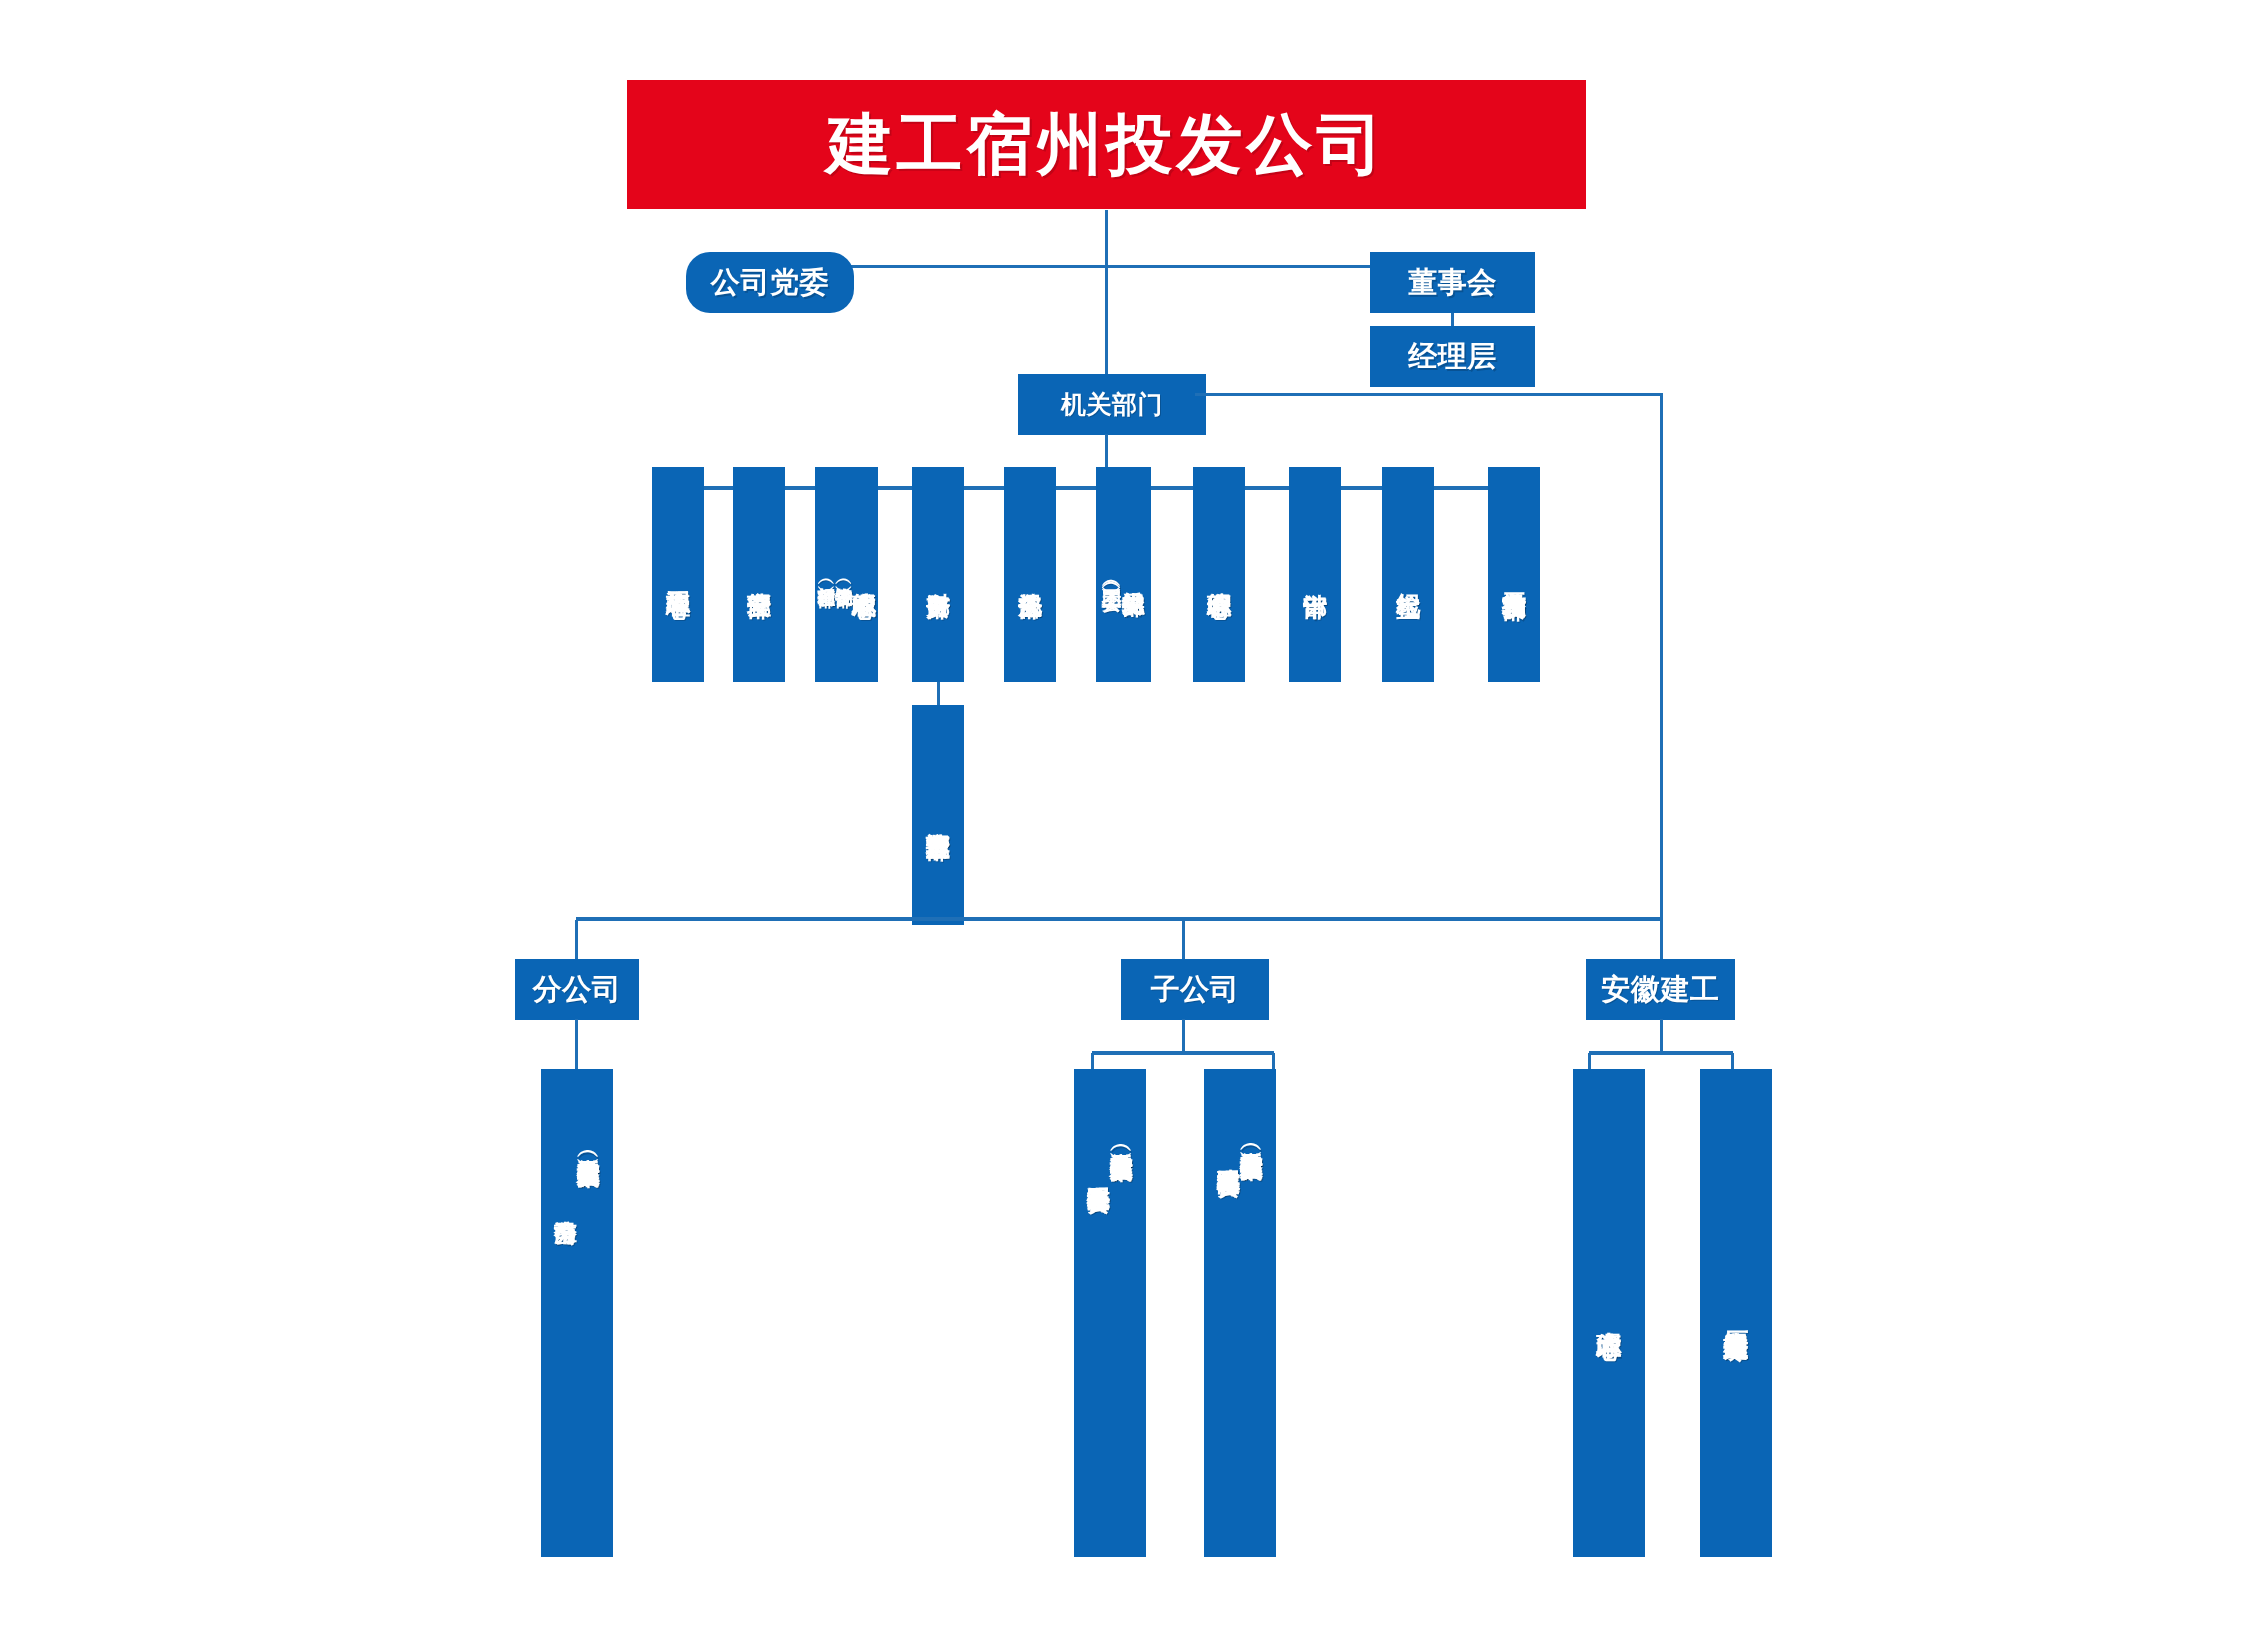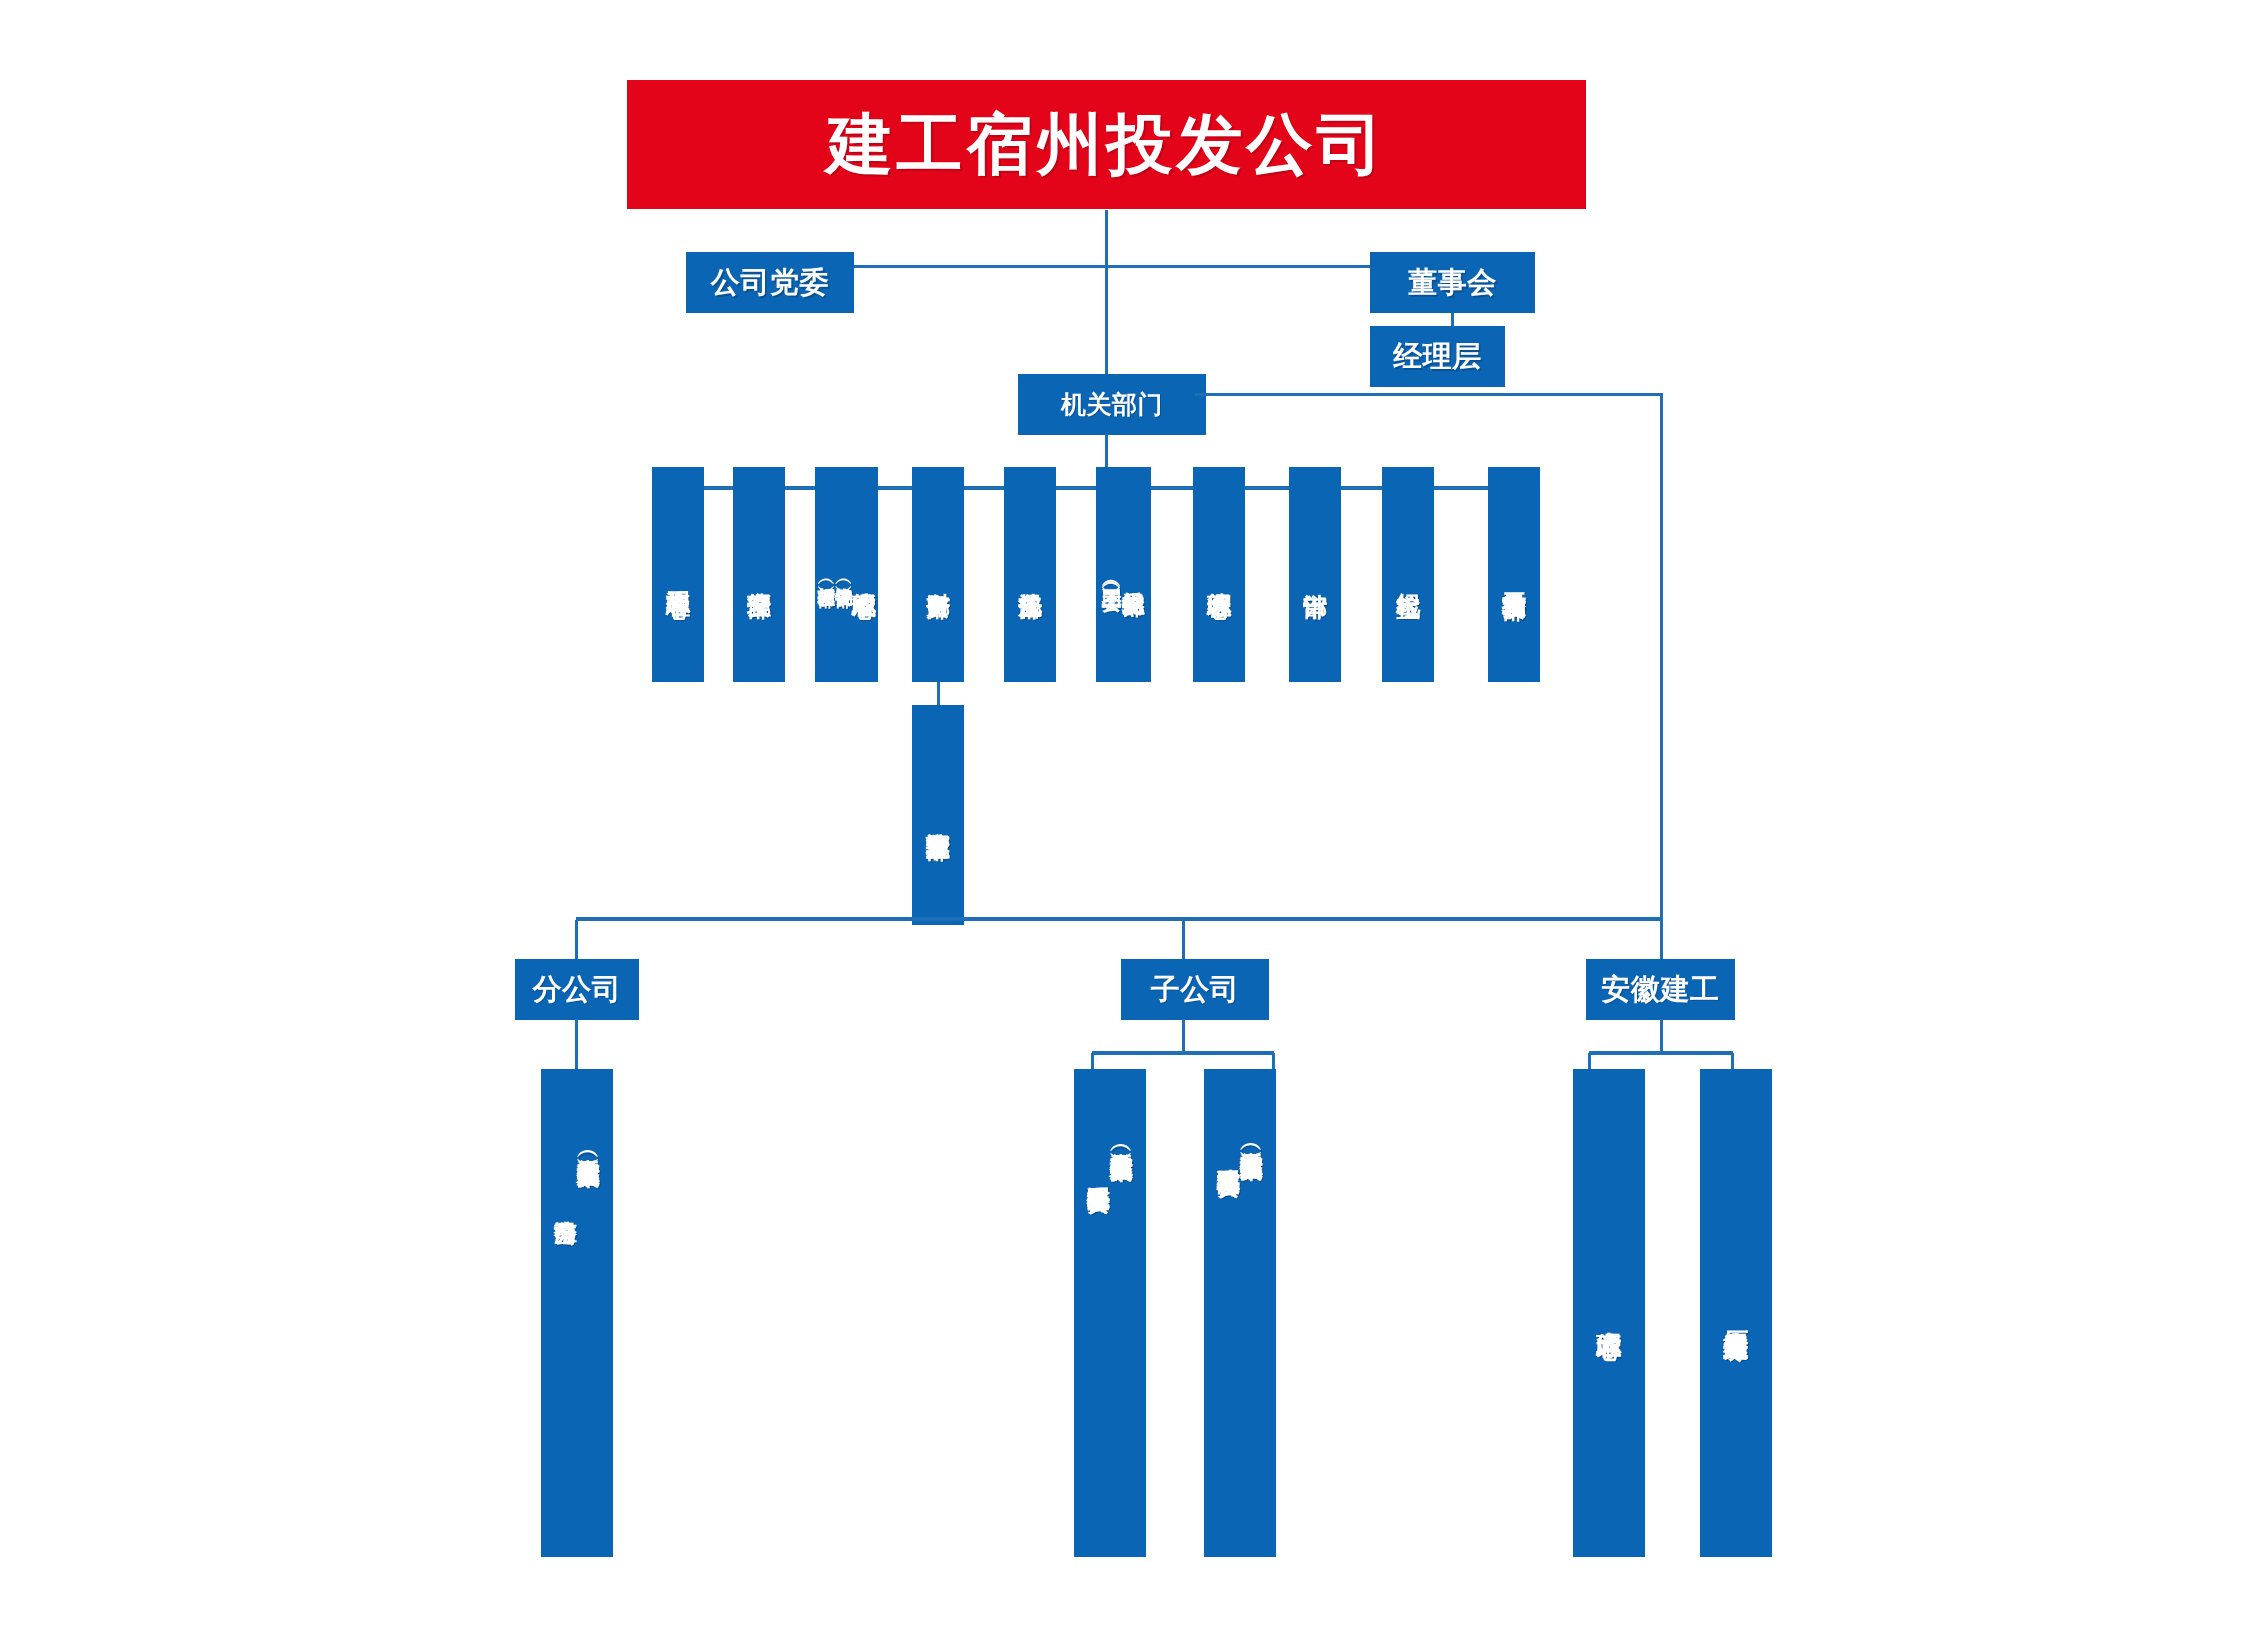--- a/index.html
+++ b/index.html
@@ -95,27 +95,27 @@
   <div class="conn conn-v" style="left:1105px;top:210px;width:2.8px;height:57px;"></div>
 
   <div class="conn conn-h" style="left:720px;top:265px;width:733px;height:2.8px;"></div>
 
   <div class="conn conn-v" style="left:719px;top:265px;width:2.8px;height:25px;"></div>
 
   <div class="conn conn-v" style="left:1451px;top:265px;width:2.8px;height:25px;"></div>
 
   <div class="conn conn-v" style="left:1105px;top:265px;width:2.8px;height:110px;"></div>
 
-  <div class="node h-node lvl2" style="left:686px;top:252px;width:168px;height:61px;">公司党委</div>
+  <div class="node h-node lvl2" style="left:686px;top:252px;width:168px;height:61px;border-radius:24px;">公司党委</div>
 
   <div class="node h-node lvl2" style="left:1370px;top:252px;width:165px;height:61px;">董事会</div>
 
   <div class="conn conn-v" style="left:1451px;top:313px;width:2.8px;height:12.7px;"></div>
 
-  <div class="node h-node lvl2" style="left:1370px;top:326px;width:135px;height:61px;">经理层</div>
+  <div class="node h-node lvl2" style="left:1370px;top:326px;width:165px;height:61px;">经理层</div>
 
   <div class="node h-node lvl3" style="left:1018px;top:374px;width:188px;height:61px;">机关部门</div>
 
   <div class="conn conn-h" style="left:1195px;top:393px;width:468px;height:2.8px;"></div>
   <div class="conn conn-v" style="left:1660px;top:393px;width:2.8px;height:526px;"></div>
 
   <div class="conn conn-v" style="left:1105px;top:434px;width:2.8px;height:54px;"></div>
 
   <div class="conn conn-bus" style="left:678px;top:486px;width:850px;height:3.9px;"></div>
 

